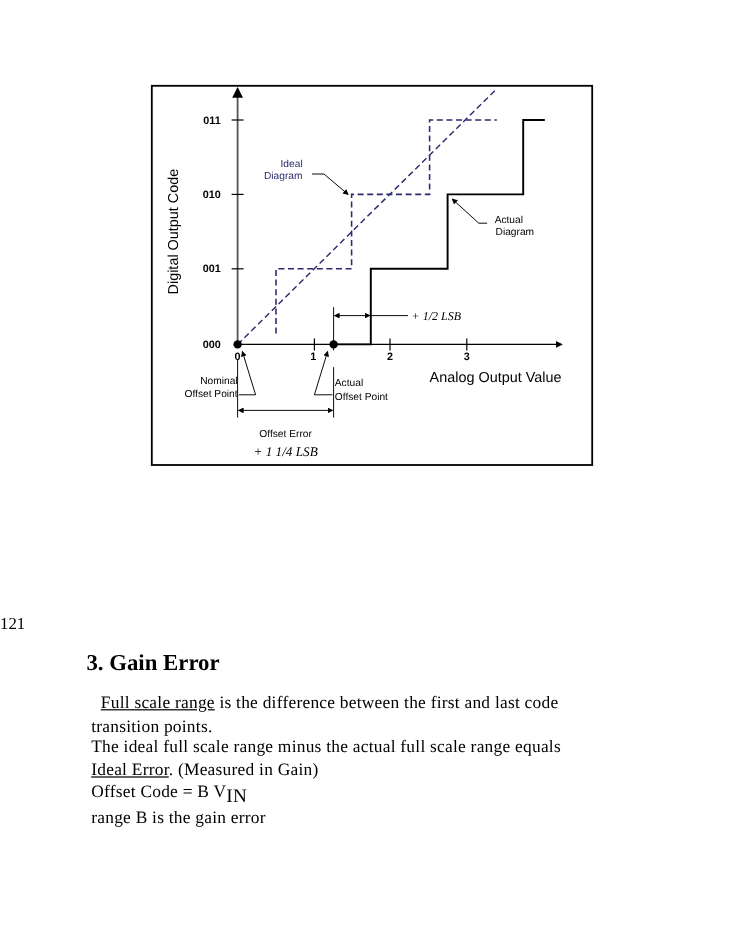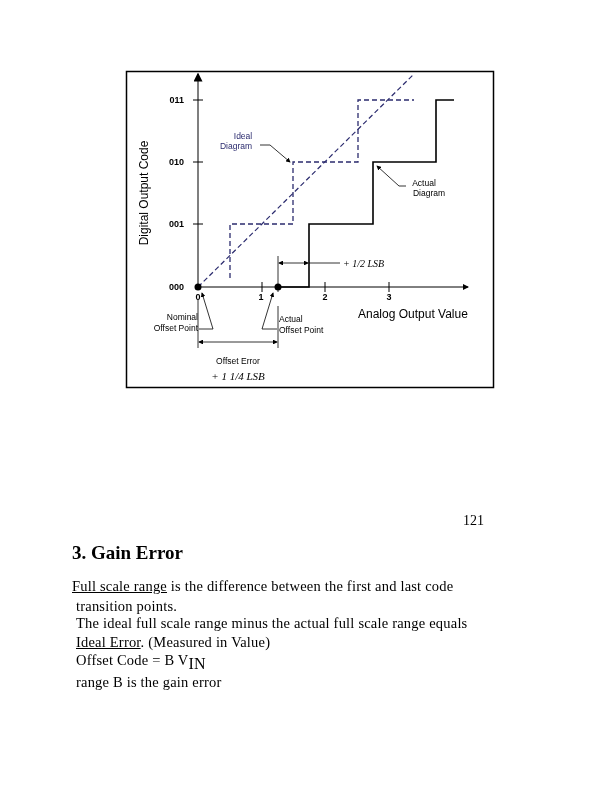--- a/index.html
+++ b/index.html
@@ -1,18 +1,18 @@
 <!DOCTYPE html>
 <html><head>
 <meta charset="utf-8">
 <style>
   html, body { margin:0; padding:0; background:#ffffff; }
   body { width:612px; height:792px; position:relative; overflow:hidden; font-family:"Liberation Serif", serif; color:#000; }
   #figure { position:absolute; left:0; top:0; width:612px; height:400px; }
-  .page-num { position:absolute; left:0; width:484px; top:513px; text-align:right; font-size:14px; }
+  .page-num { position:absolute; left:0; width:484px; top:513px; text-align:left; font-size:14px; }
   .heading { position:absolute; left:72px; top:542px; font-size:19px; font-weight:bold; }
   .para { position:absolute; left:76px; font-size:14.5px; letter-spacing:0.2px; white-space:nowrap; }
   .u { text-decoration:underline; }
   sub { font-size:16px; vertical-align:-4px; }
 </style>
 </head>
 <body>
 
 <svg id="figure" width="612" height="400" viewBox="0 0 612 400">
   <defs>
@@ -89,18 +89,18 @@
   <line x1="198" y1="300" x2="198" y2="348" stroke="#000" stroke-width="0.8"></line>
   <line x1="278" y1="306" x2="278" y2="348" stroke="#000" stroke-width="0.8"></line>
   <line x1="199" y1="342" x2="277" y2="342" stroke="#000" stroke-width="0.8" marker-start="url(#arrS)" marker-end="url(#arr)"></line>
   <text x="238" y="364" text-anchor="middle" font-family="Liberation Sans, sans-serif" font-size="8.5">Offset Error</text>
   <text x="238" y="380" text-anchor="middle" font-family="Liberation Serif, serif" font-style="italic" font-size="11">+ 1 1/4 LSB</text>
 </svg>
 
 <div class="page-num">121</div>
 <div class="heading">3. Gain Error</div>
 
-<div class="para" style="left:72px; top:578px;"><span class="u">Full scale range</span><span> is the difference between the first and last code</span></div>
+<div class="para" style="left:84px; top:578px;"><span class="u">Full scale range</span><span> is the difference between the first and last code</span></div>
 <div class="para" style="top:598px;">transition points.</div>
 <div class="para" style="top:615px;">The ideal full scale range minus the actual full scale range equals</div>
-<div class="para" style="top:634px;"><span class="u">Ideal Error</span><span>. (Measured in Value)</span></div>
+<div class="para" style="top:634px;"><span class="u">Ideal Error</span><span>. (Measured in Gain)</span></div>
 <div class="para" style="top:652px;"><span>Offset Code = B V</span><sub>IN</sub></div>
 <div class="para" style="top:674px;">range B is the gain error</div>
 
 </body></html>

